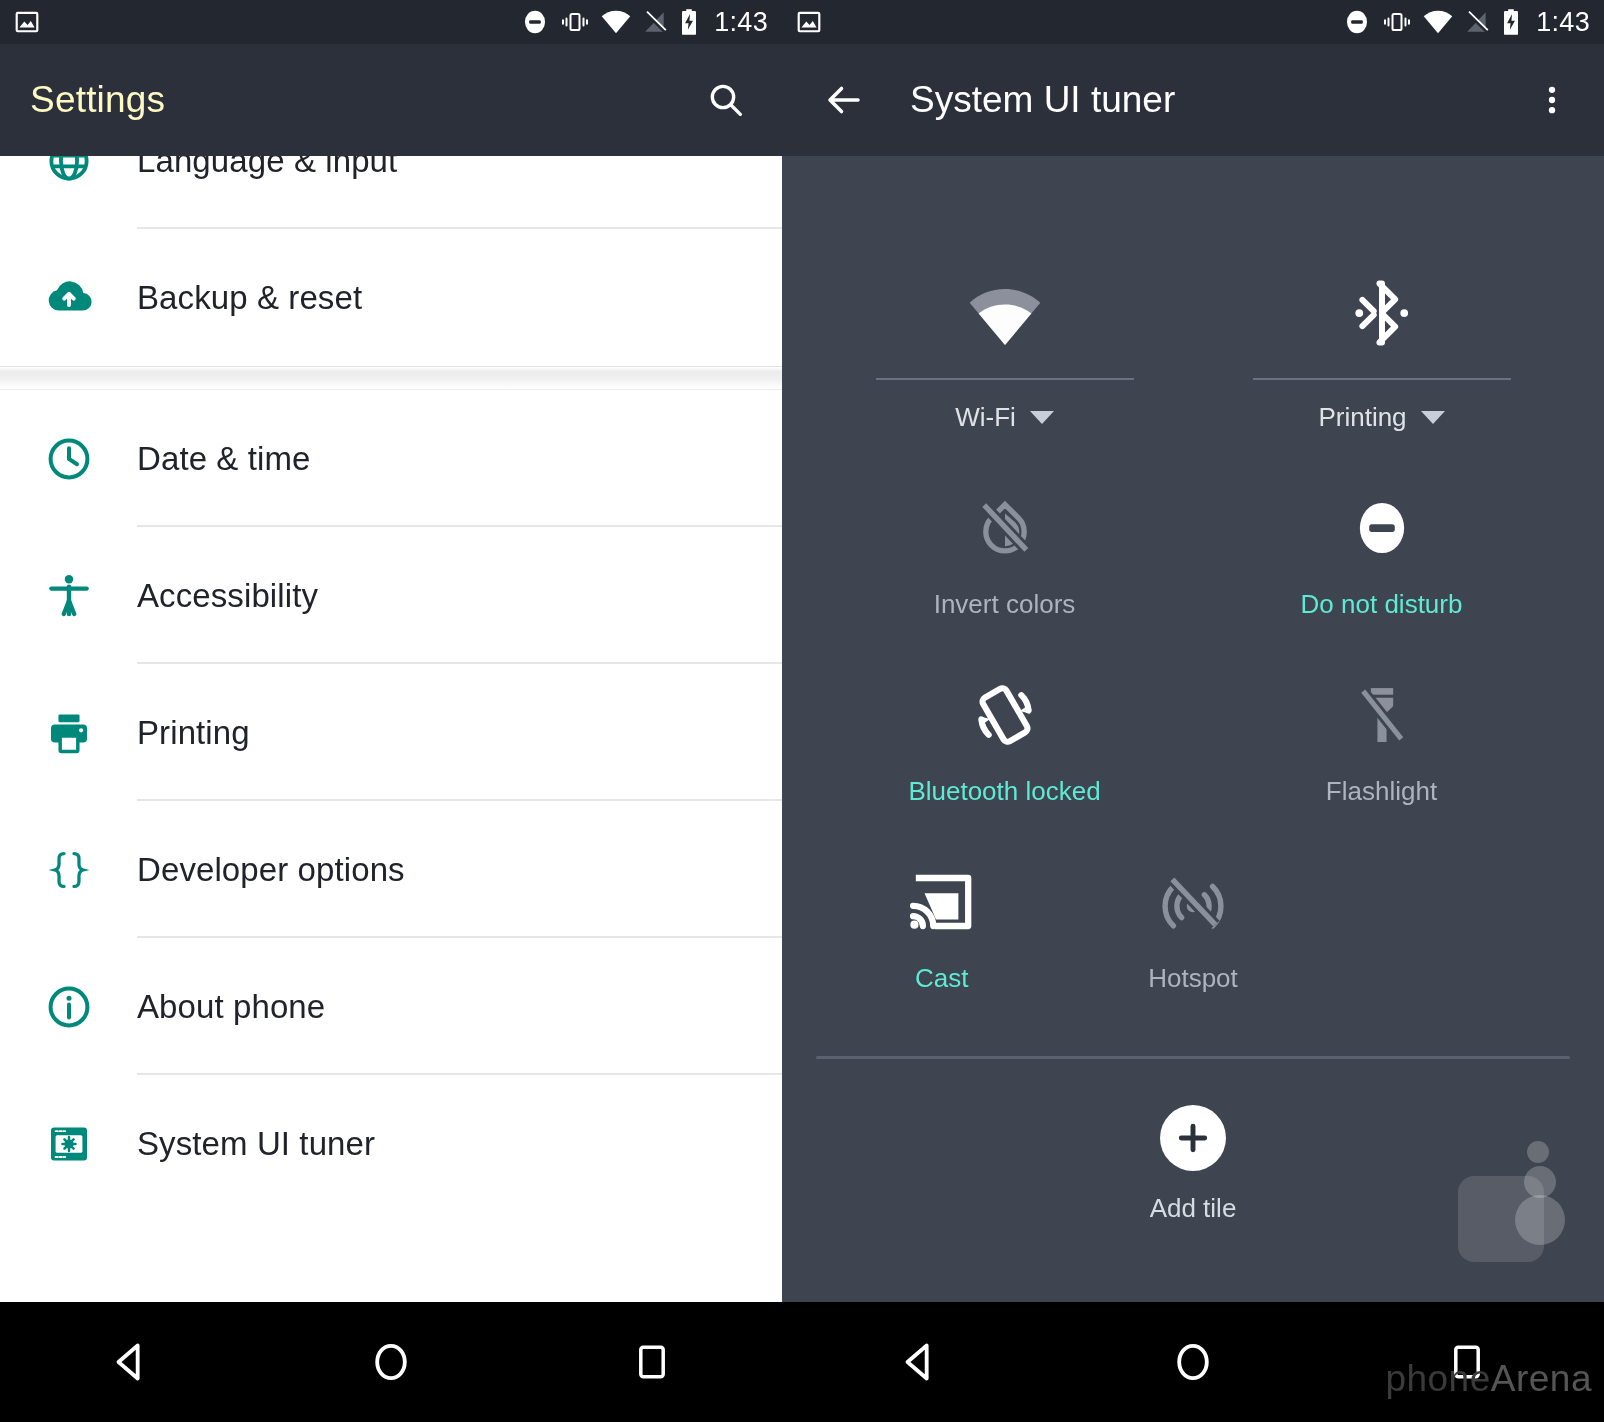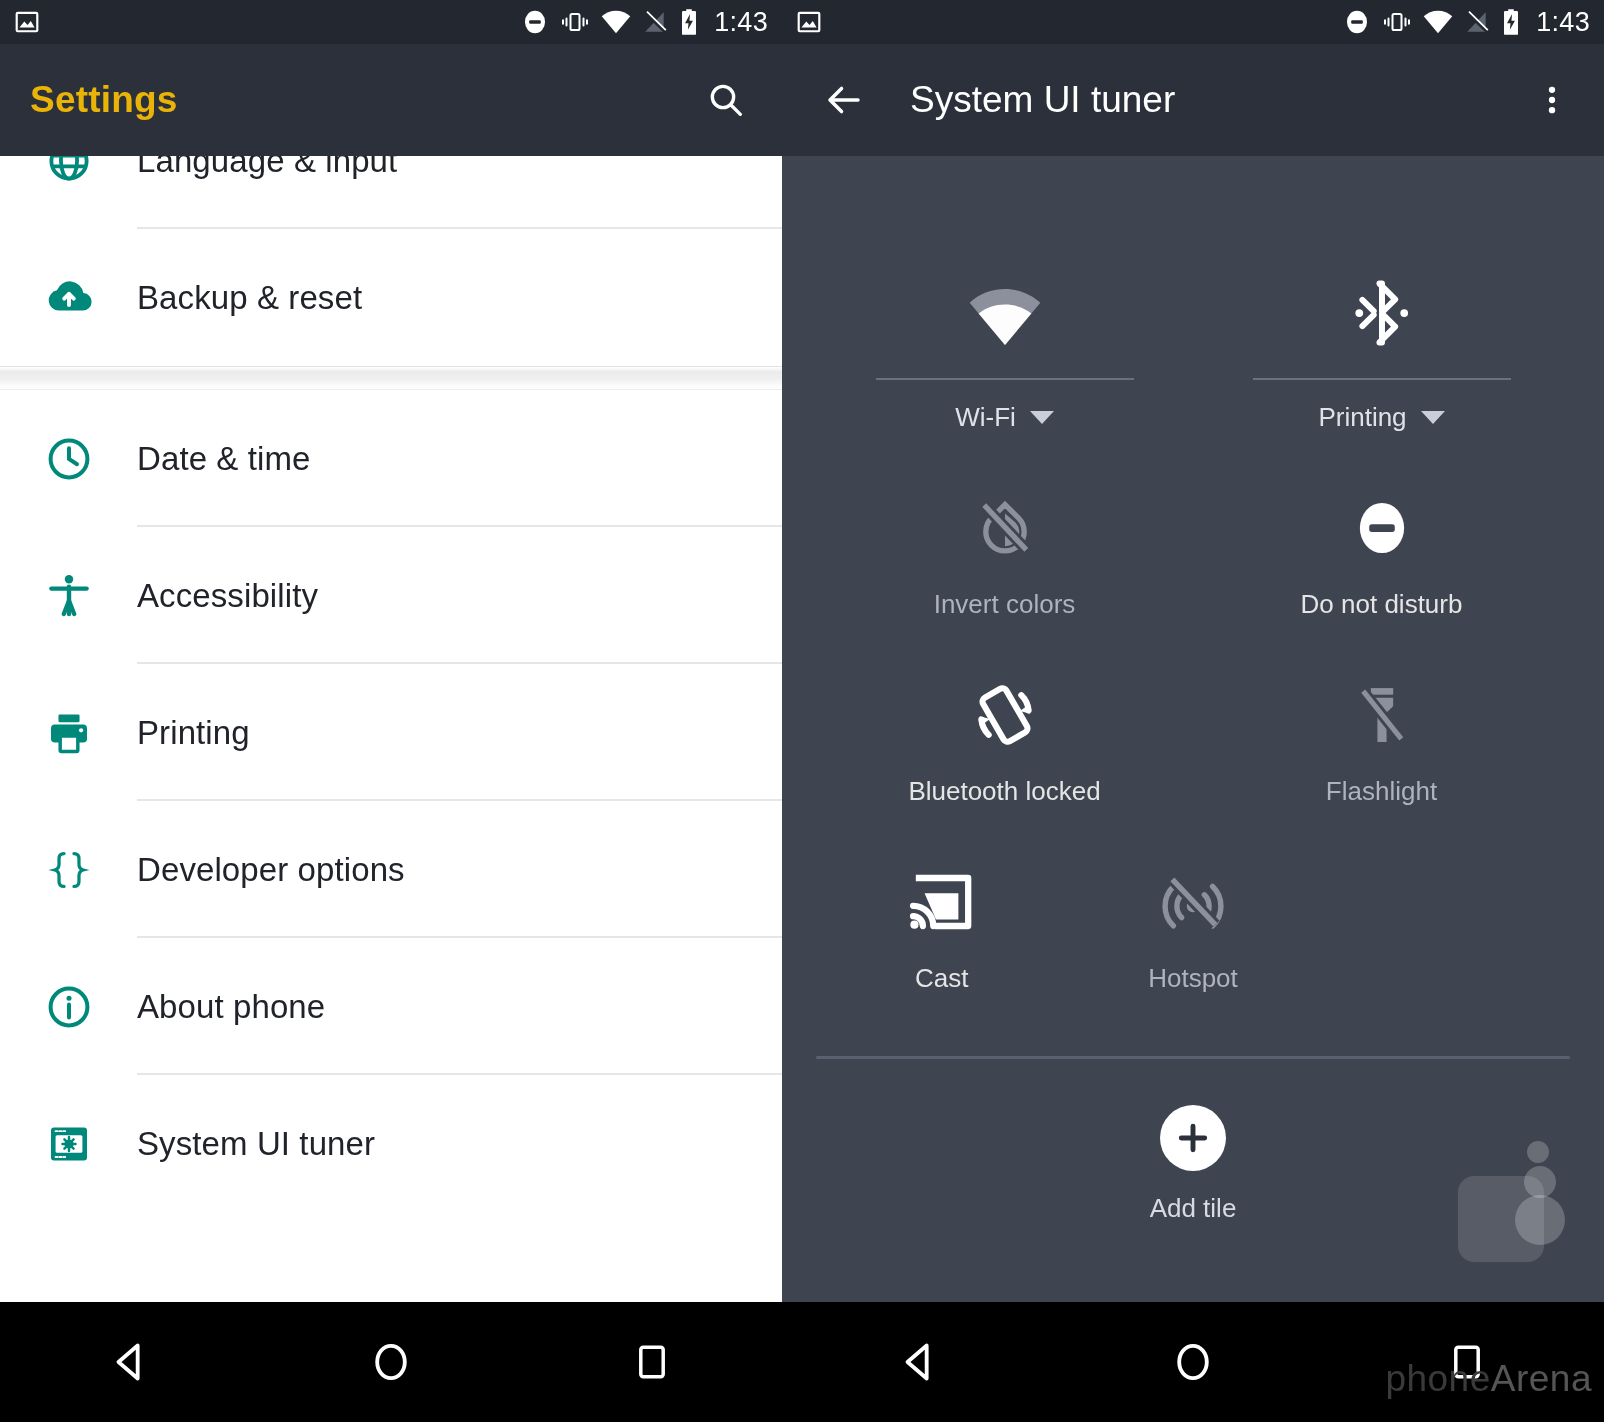--- a/index.html
+++ b/index.html
@@ -12,21 +12,21 @@
   
   .statusbar{height:44px;background:#232830;display:flex;align-items:center;padding:0 14px;box-sizing:border-box;}
   .sb-left{display:flex;align-items:center;gap:10px;flex:1;}
   .sb-right{display:flex;align-items:center;gap:11px;}
   .sb-time{color:#fff;font-size:27px;line-height:27px;letter-spacing:.3px;font-weight:400;margin-left:4px;}
   .sbicon{display:block;}
 
   
   .appbar{height:112px;background:#2b303b;display:flex;align-items:center;box-sizing:border-box;}
   .appbar-left{padding:0 28px 0 30px;}
-  .appbar-title{color:#eab308;font-size:37px;font-weight:700;letter-spacing:.2px;flex:1;}
+  .appbar-title{color:#fef9c3;font-size:37px;font-weight:400;letter-spacing:.2px;flex:1;}
   .appbar .icon-btn{width:56px;height:56px;display:flex;align-items:center;justify-content:center;flex:none;}
   .appbar-right{padding:0 24px 0 34px;}
   .appbar-right .title2{color:#fff;font-size:37px;font-weight:400;margin-left:38px;flex:1;}
 
   
   .settings-list{position:relative;background:#fff;height:1146px;overflow:hidden;}
   .srow{position:relative;height:137px;display:flex;align-items:center;box-sizing:border-box;}
   .srow .sicon{width:137px;min-width:137px;display:flex;align-items:center;justify-content:center;}
   .srow .slabel{font-size:33px;color:#21232a;letter-spacing:.1px;}
   .divider{position:absolute;left:137px;right:0;height:2px;background:#e6e6e6;bottom:0;}
@@ -42,21 +42,21 @@
   .qs-dual-tile{flex:1;display:flex;flex-direction:column;align-items:center;}
   .qs-dual-ico{height:96px;display:flex;align-items:flex-end;justify-content:center;}
   .qs-dual-rule{width:258px;height:2px;background:#6b7180;margin-top:30px;}
   .qs-dual-lbl{display:flex;align-items:center;gap:14px;margin-top:22px;}
   .qs-dual-lbl span{color:#dfe2e7;font-size:26px;}
   .caret{width:0;height:0;border-left:12px solid transparent;border-right:12px solid transparent;border-top:13px solid #c9ced8;}
 
   .qs-row{display:flex;margin-top:52px;}
   .qs-tile{flex:1;display:flex;flex-direction:column;align-items:center;}
   .qs-ico{height:86px;display:flex;align-items:center;justify-content:center;}
-  .qs-lbl{margin-top:18px;font-size:26px;color:#e5e5e5;}
+  .qs-lbl{margin-top:18px;font-size:26px;color:#5eead4;}
   .qs-lbl.dim{color:#aeb4be;}
   .qs-tile.empty{visibility:hidden;}
 
   .tuner-sep{margin:62px 34px 0 34px;height:3px;background:#5b6170;border-radius:2px;}
   .addtile{margin-top:46px;display:flex;flex-direction:column;align-items:center;}
   .plus-circle{width:66px;height:66px;border-radius:50%;background:#fff;display:flex;align-items:center;justify-content:center;}
   .addtile-lbl{margin-top:22px;font-size:26px;color:#d7dbe2;}
 
   
   .navbar{height:120px;background:#000;display:flex;align-items:center;justify-content:space-around;}

